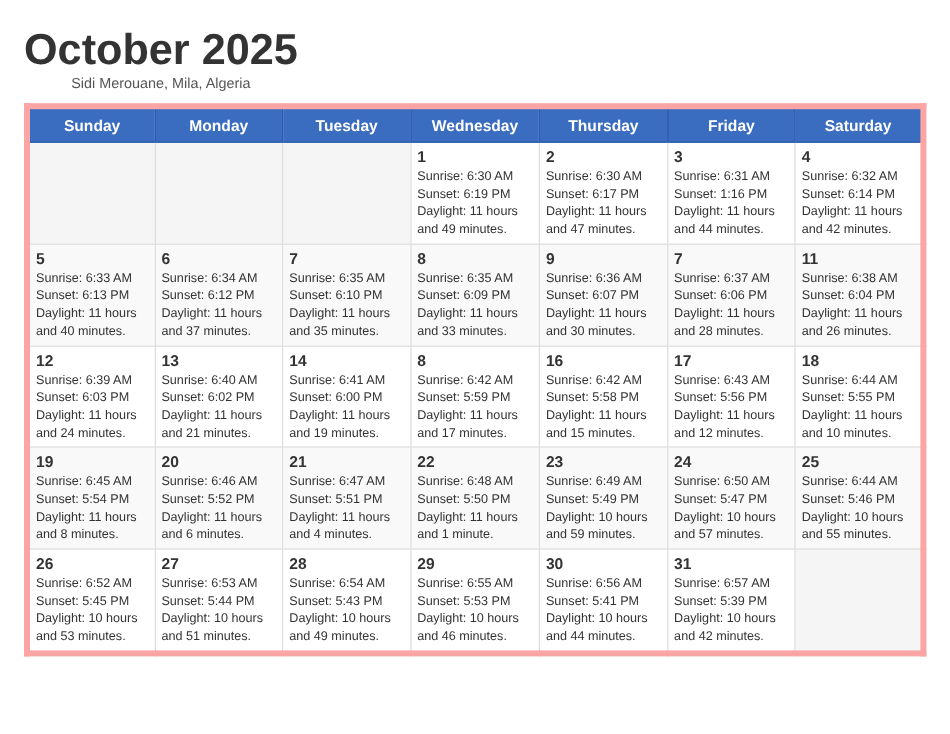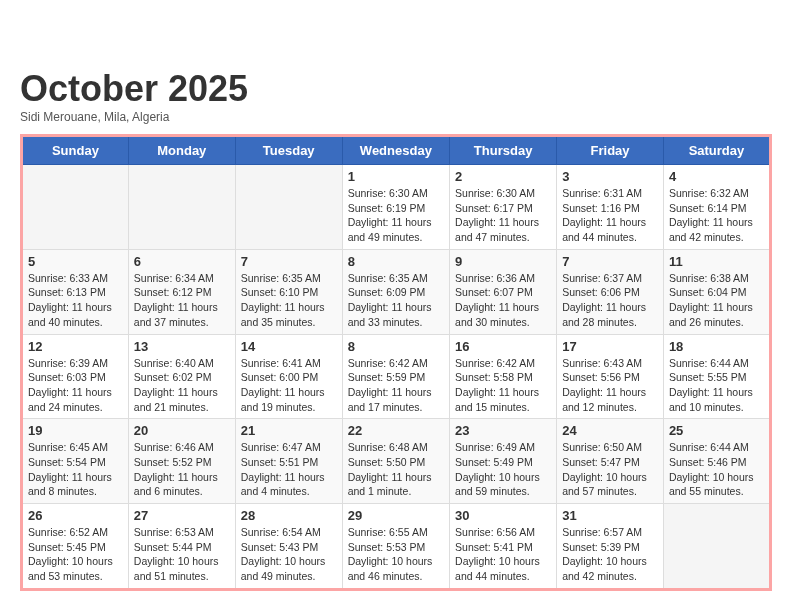--- a/index.html
+++ b/index.html
@@ -19,36 +19,35 @@
     .logo {
       display: flex;
       align-items: center;
       gap: 4px;
     }
     .logo-icon {
       width: 30px;
       height: 24px;
     }
     .title-area {
-      text-align: left;
-      margin-top: 48px;
+      text-align: center;
     }
     .month-title {
       font-size: 36px;
       font-weight: bold;
       color: #333;
     }
     .subtitle {
       font-size: 12px;
       color: #555;
     }
     .calendar {
       width: 100%;
       border-collapse: collapse;
-      border: 3px solid #fca5a5;
+      border: 5px solid #fca5a5;
     }
     .calendar th {
       background-color: #3a6cbf;
       color: white;
       text-align: center;
       padding: 6px 4px;
       font-size: 13px;
       border: 1px solid #2a5aaa;
     }
     .calendar td {

